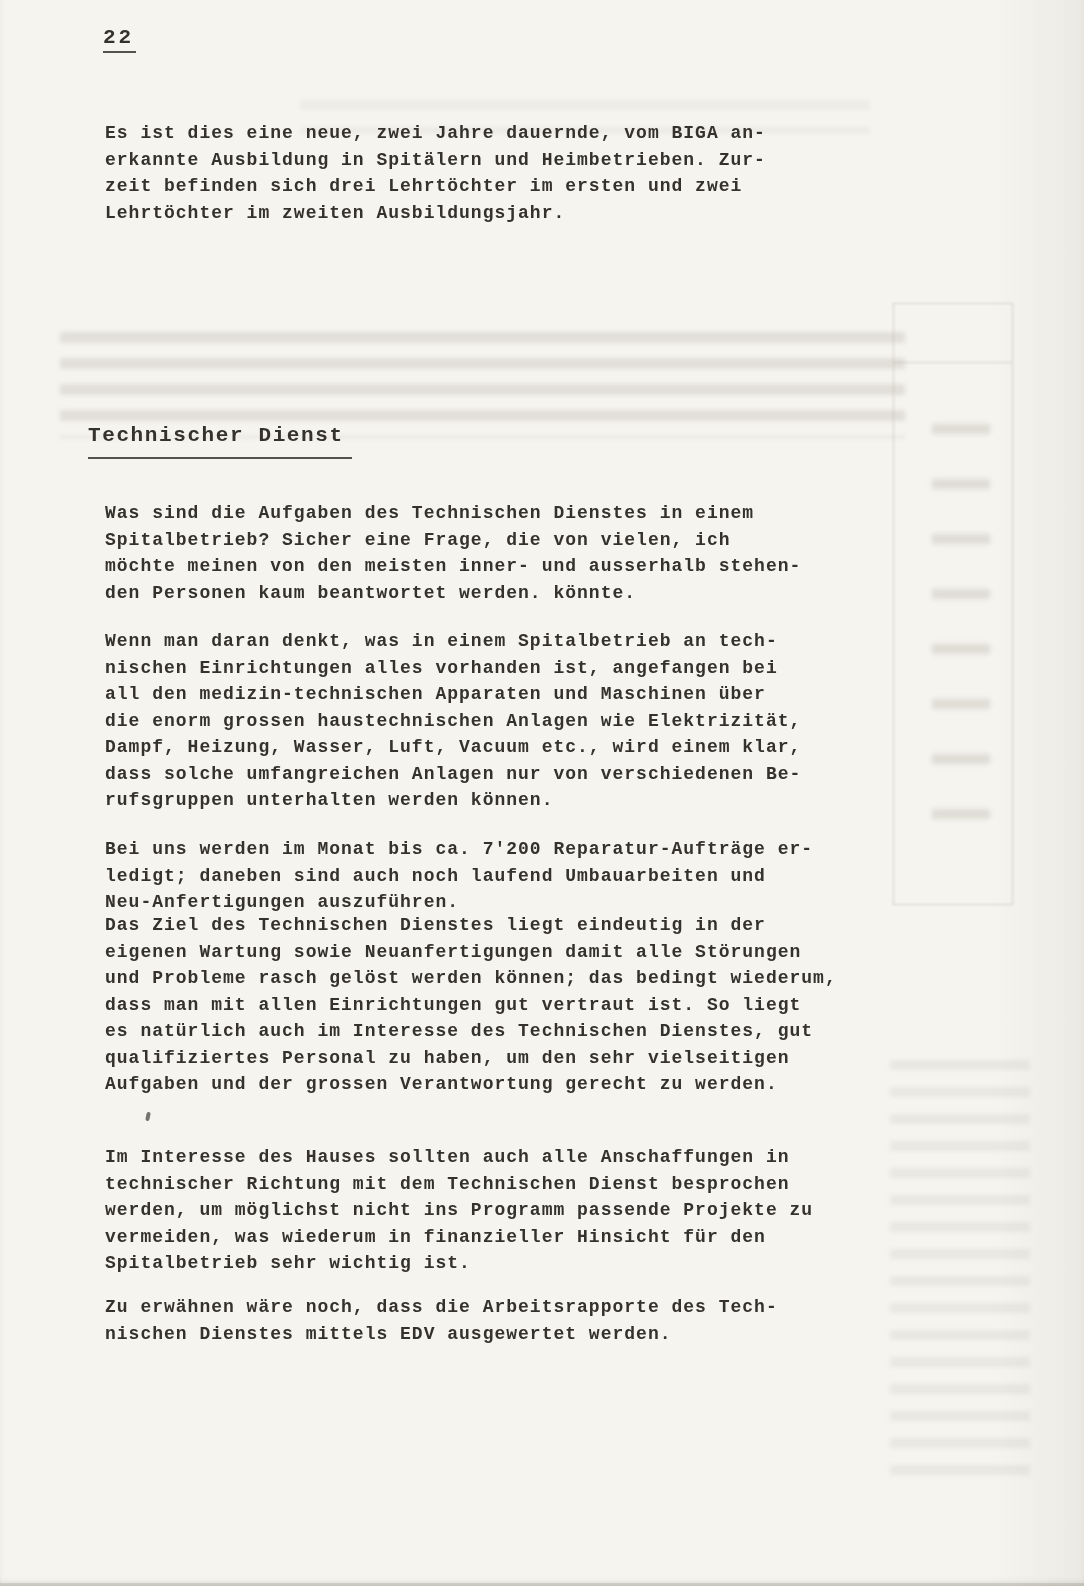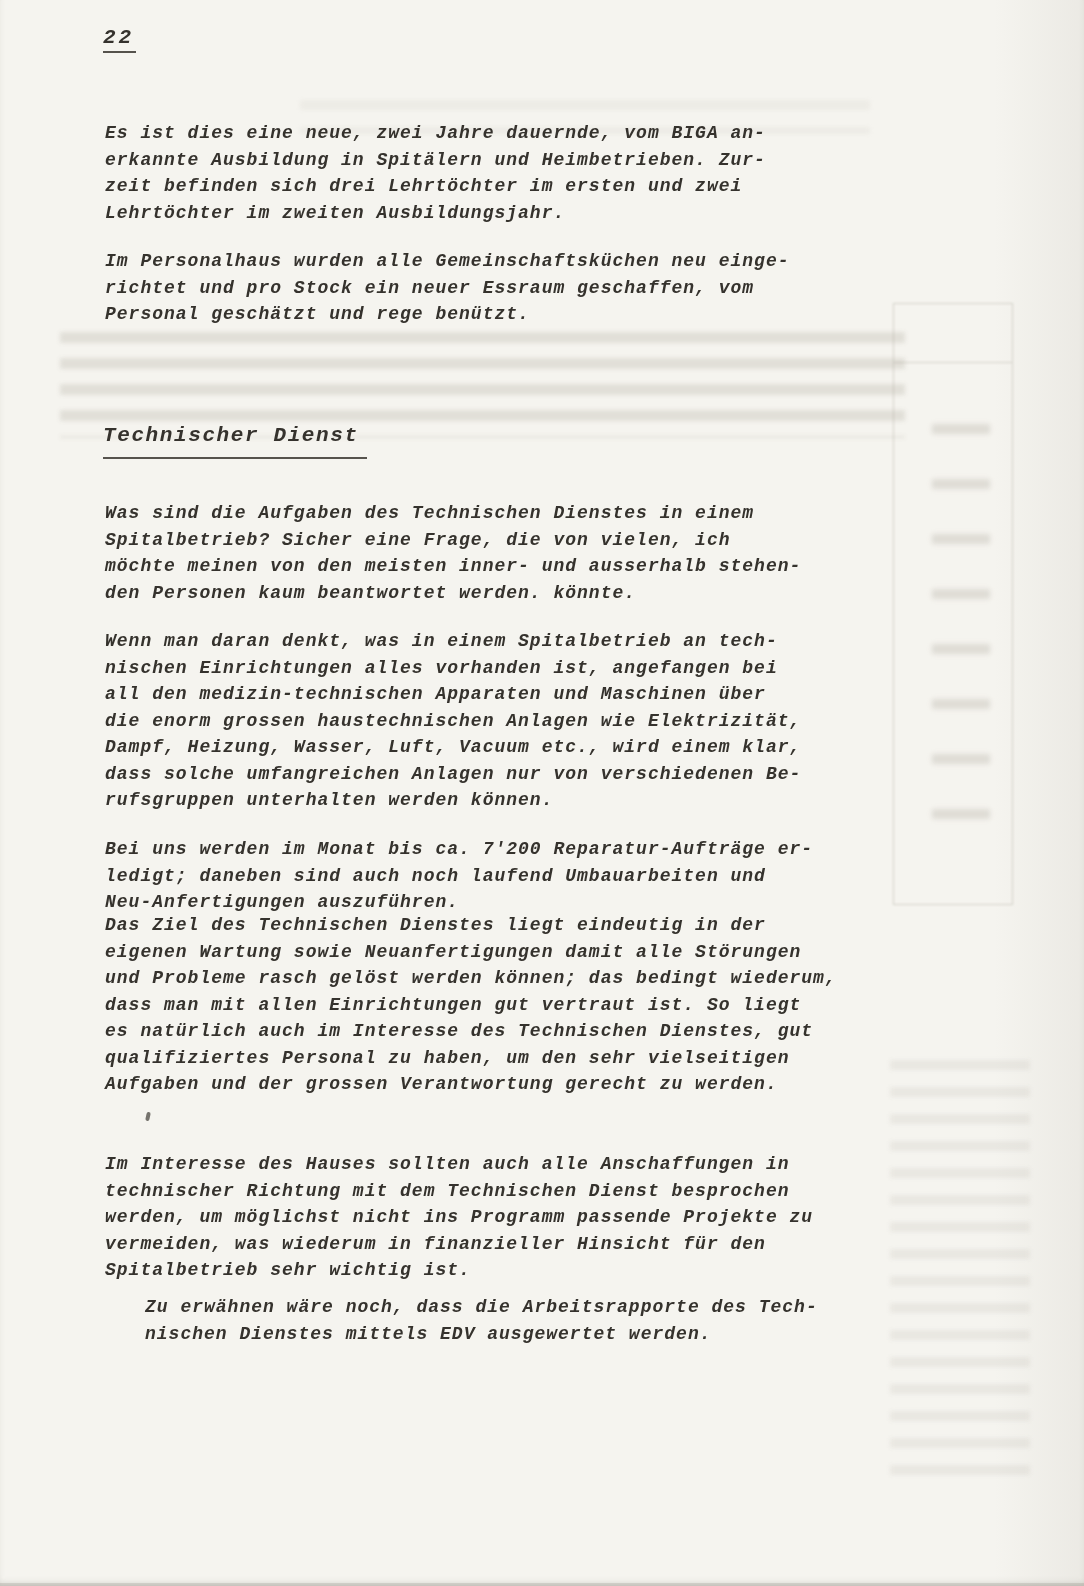--- a/index.html
+++ b/index.html
@@ -11,21 +11,20 @@
     position: relative;
     width: 1084px;
     height: 1586px;
     margin: 0 auto;
     background: #f5f4ef;
     overflow: hidden;
     font-family: "Liberation Mono", "DejaVu Sans Mono", monospace;
     font-weight: 700;
     color: #35322d;
     box-shadow: inset 0 -5px 7px -3px rgba(100,95,85,0.25);
-    font-style: italic;
   }
   
   .edge-shade {
     position: absolute;
     top: 0; right: 0;
     width: 90px; height: 100%;
     background: linear-gradient(to right, rgba(120,112,100,0) 0%, rgba(120,112,100,0.08) 100%);
     pointer-events: none;
   }
   .bottom-edge {
@@ -52,26 +51,26 @@
     letter-spacing: 1px;
     white-space: pre-line;
     width: 940px;
   }
   .p1 { top: 120px; }
   .p2 { top: 248px; }
   .p3 { top: 500px; }
   .p4 { top: 628px; }
   .p5 { top: 836px; }
   .p6 { top: 912px; }
-  .p7 { top: 1144px; margin-top: 7px; }
-  .p8 { top: 1294px; margin-left: 40px; }
+  .p7 { top: 1144px; }
+  .p8 { top: 1294px; }
 
   .heading {
     position: absolute;
-    left: 103px; top: 424px;
+    left: 88px; top: 424px;
     margin: 0;
     font-size: 21px;
     font-weight: 700;
     letter-spacing: 1.6px;
     border-bottom: 2px solid #56534d;
     padding: 0 8px 10px 0;
   }
 
   
   .ghost {
@@ -148,23 +147,20 @@
   </div>
   <div class="ghost ghost-lines-faint ghost-bottom-right"></div>
   <div class="stray-mark"></div>
 
   <div class="page-number">22</div>
 
   <div class="para p1">Es ist dies eine neue, zwei Jahre dauernde, vom BIGA an-
 erkannte Ausbildung in Spitälern und Heimbetrieben. Zur-
 zeit befinden sich drei Lehrtöchter im ersten und zwei
 Lehrtöchter im zweiten Ausbildungsjahr.</div>
-  <div class="para p2">Im Personalhaus wurden alle Gemeinschaftsküchen neu einge-
-richtet und pro Stock ein neuer Essraum geschaffen, vom
-Personal geschätzt und rege benützt.</div>
 
   <h2 class="heading">Technischer Dienst</h2>
 
   <div class="para p4">Wenn man daran denkt, was in einem Spitalbetrieb an tech-
 nischen Einrichtungen alles vorhanden ist, angefangen bei
 all den medizin-technischen Apparaten und Maschinen über
 die enorm grossen haustechnischen Anlagen wie Elektrizität,
 Dampf, Heizung, Wasser, Luft, Vacuum etc., wird einem klar,
 dass solche umfangreichen Anlagen nur von verschiedenen Be-
 rufsgruppen unterhalten werden können.</div>

